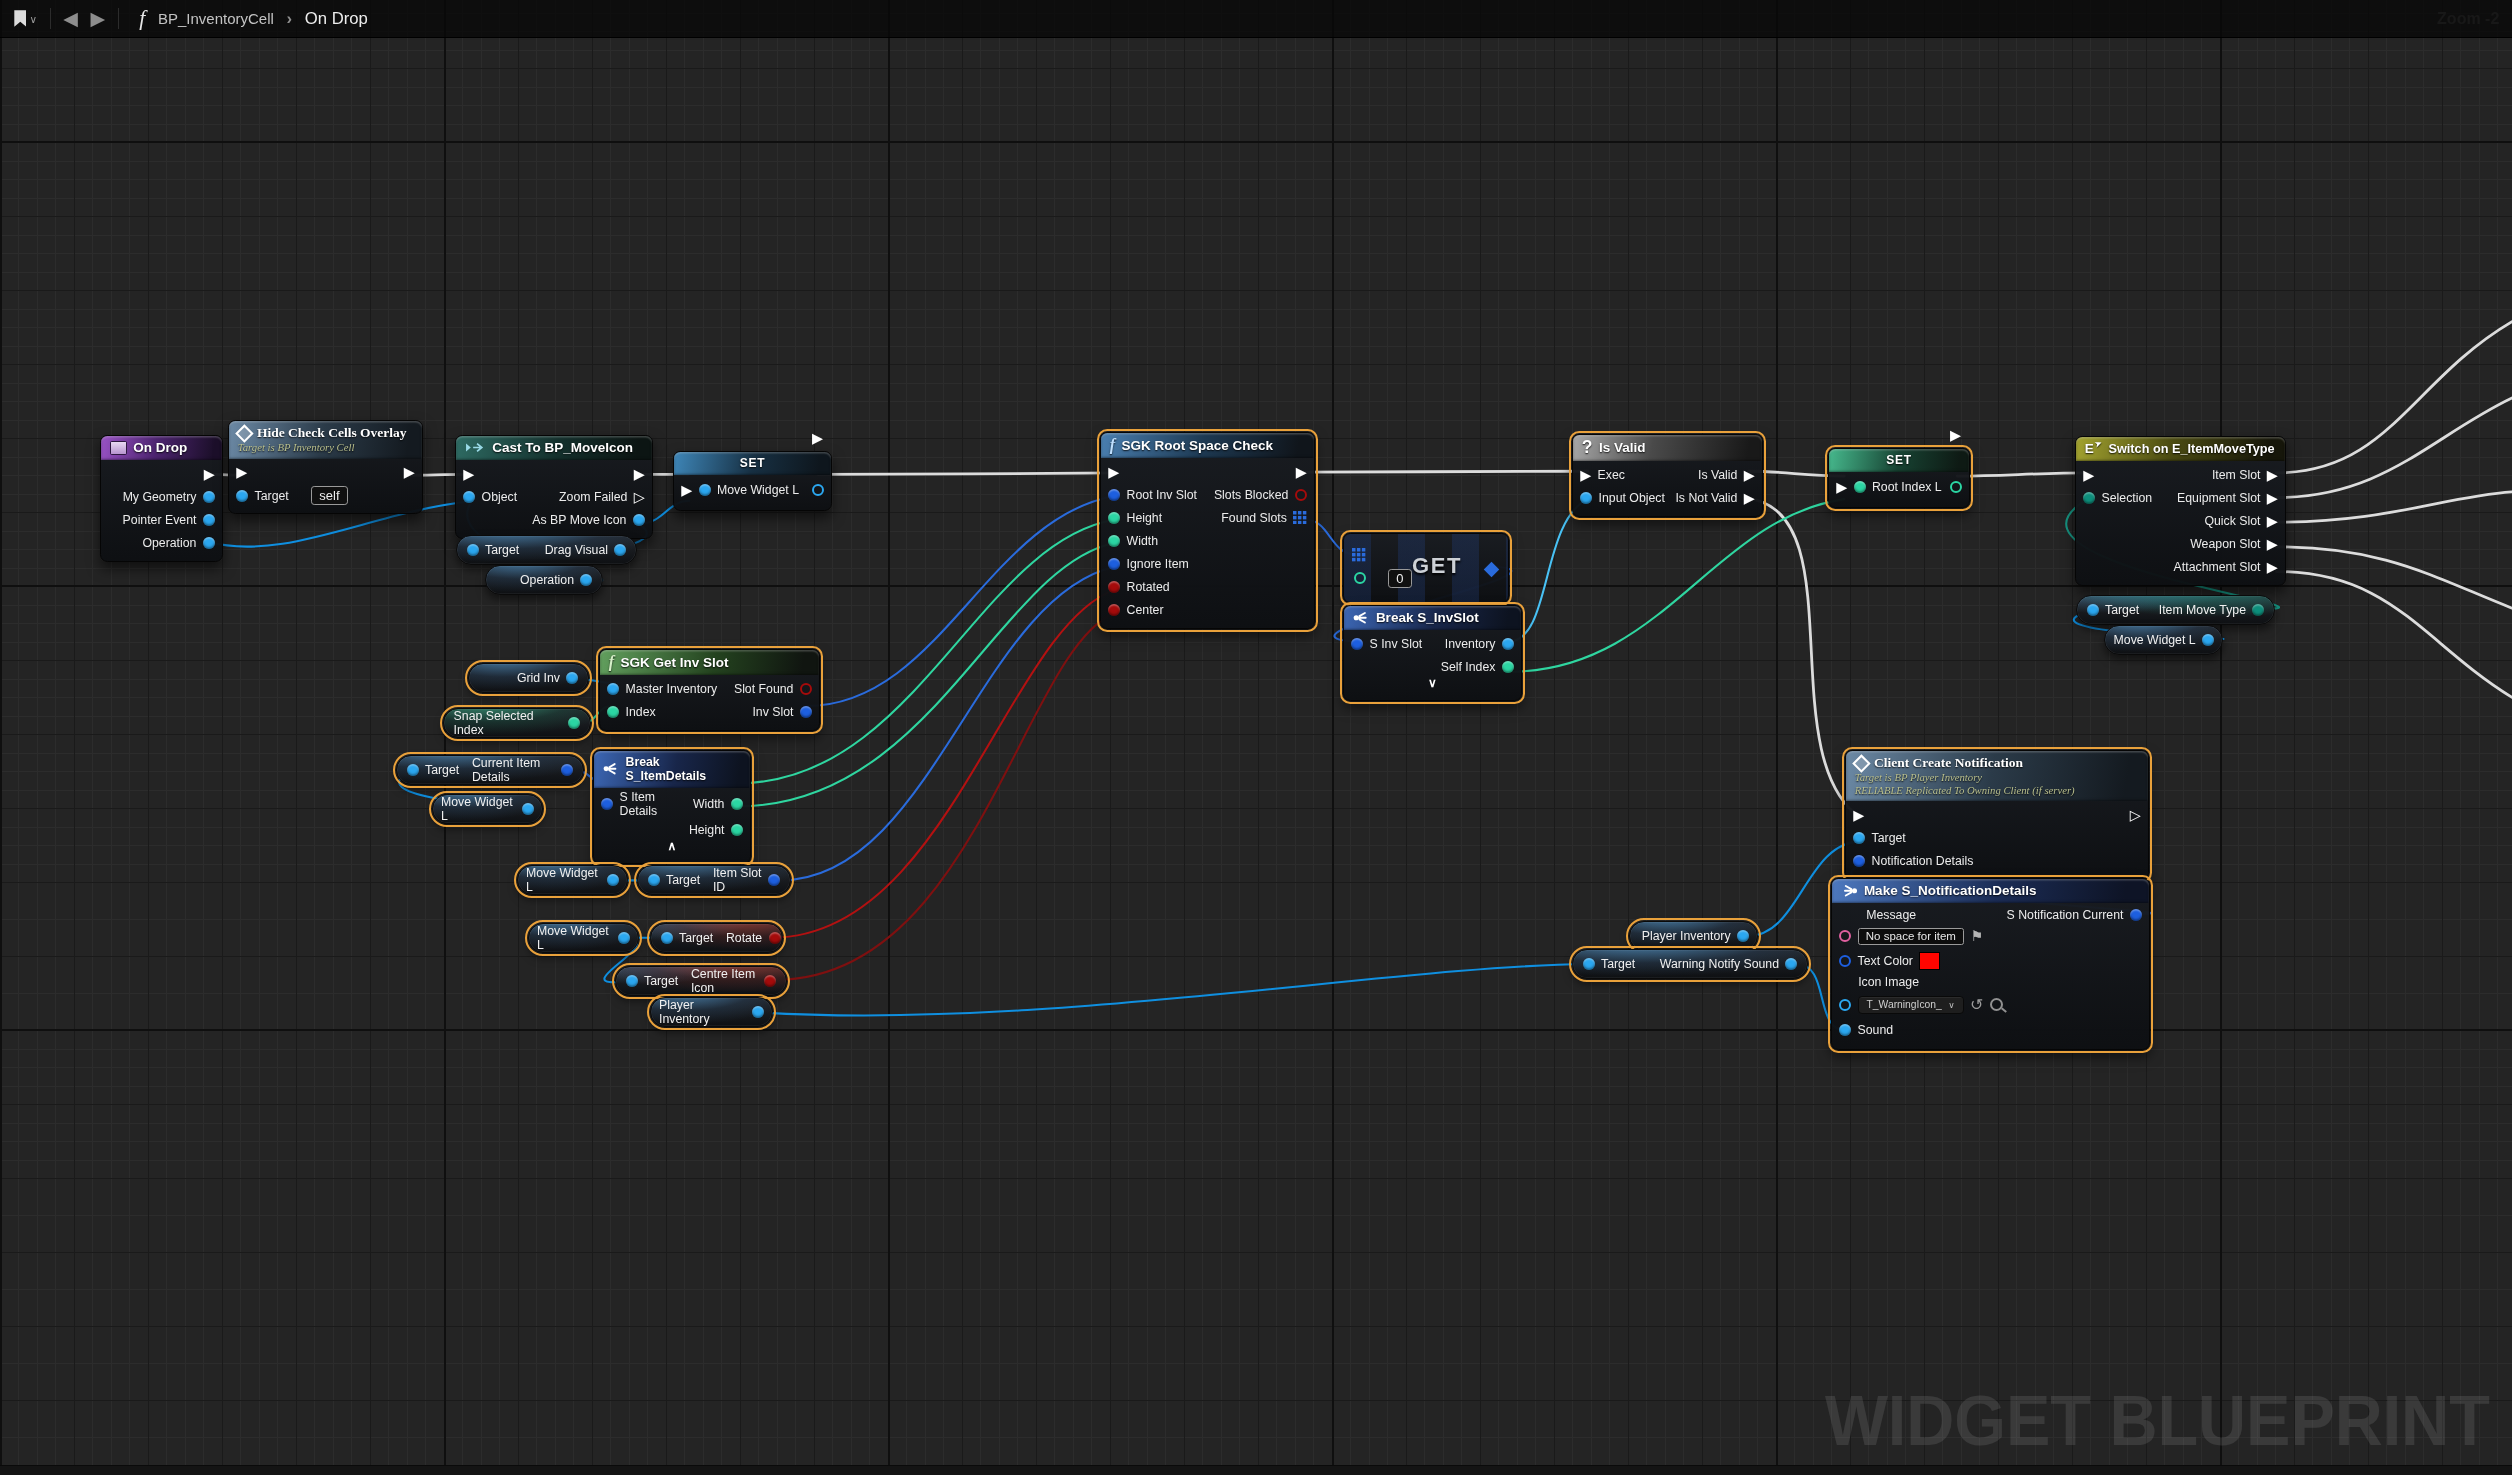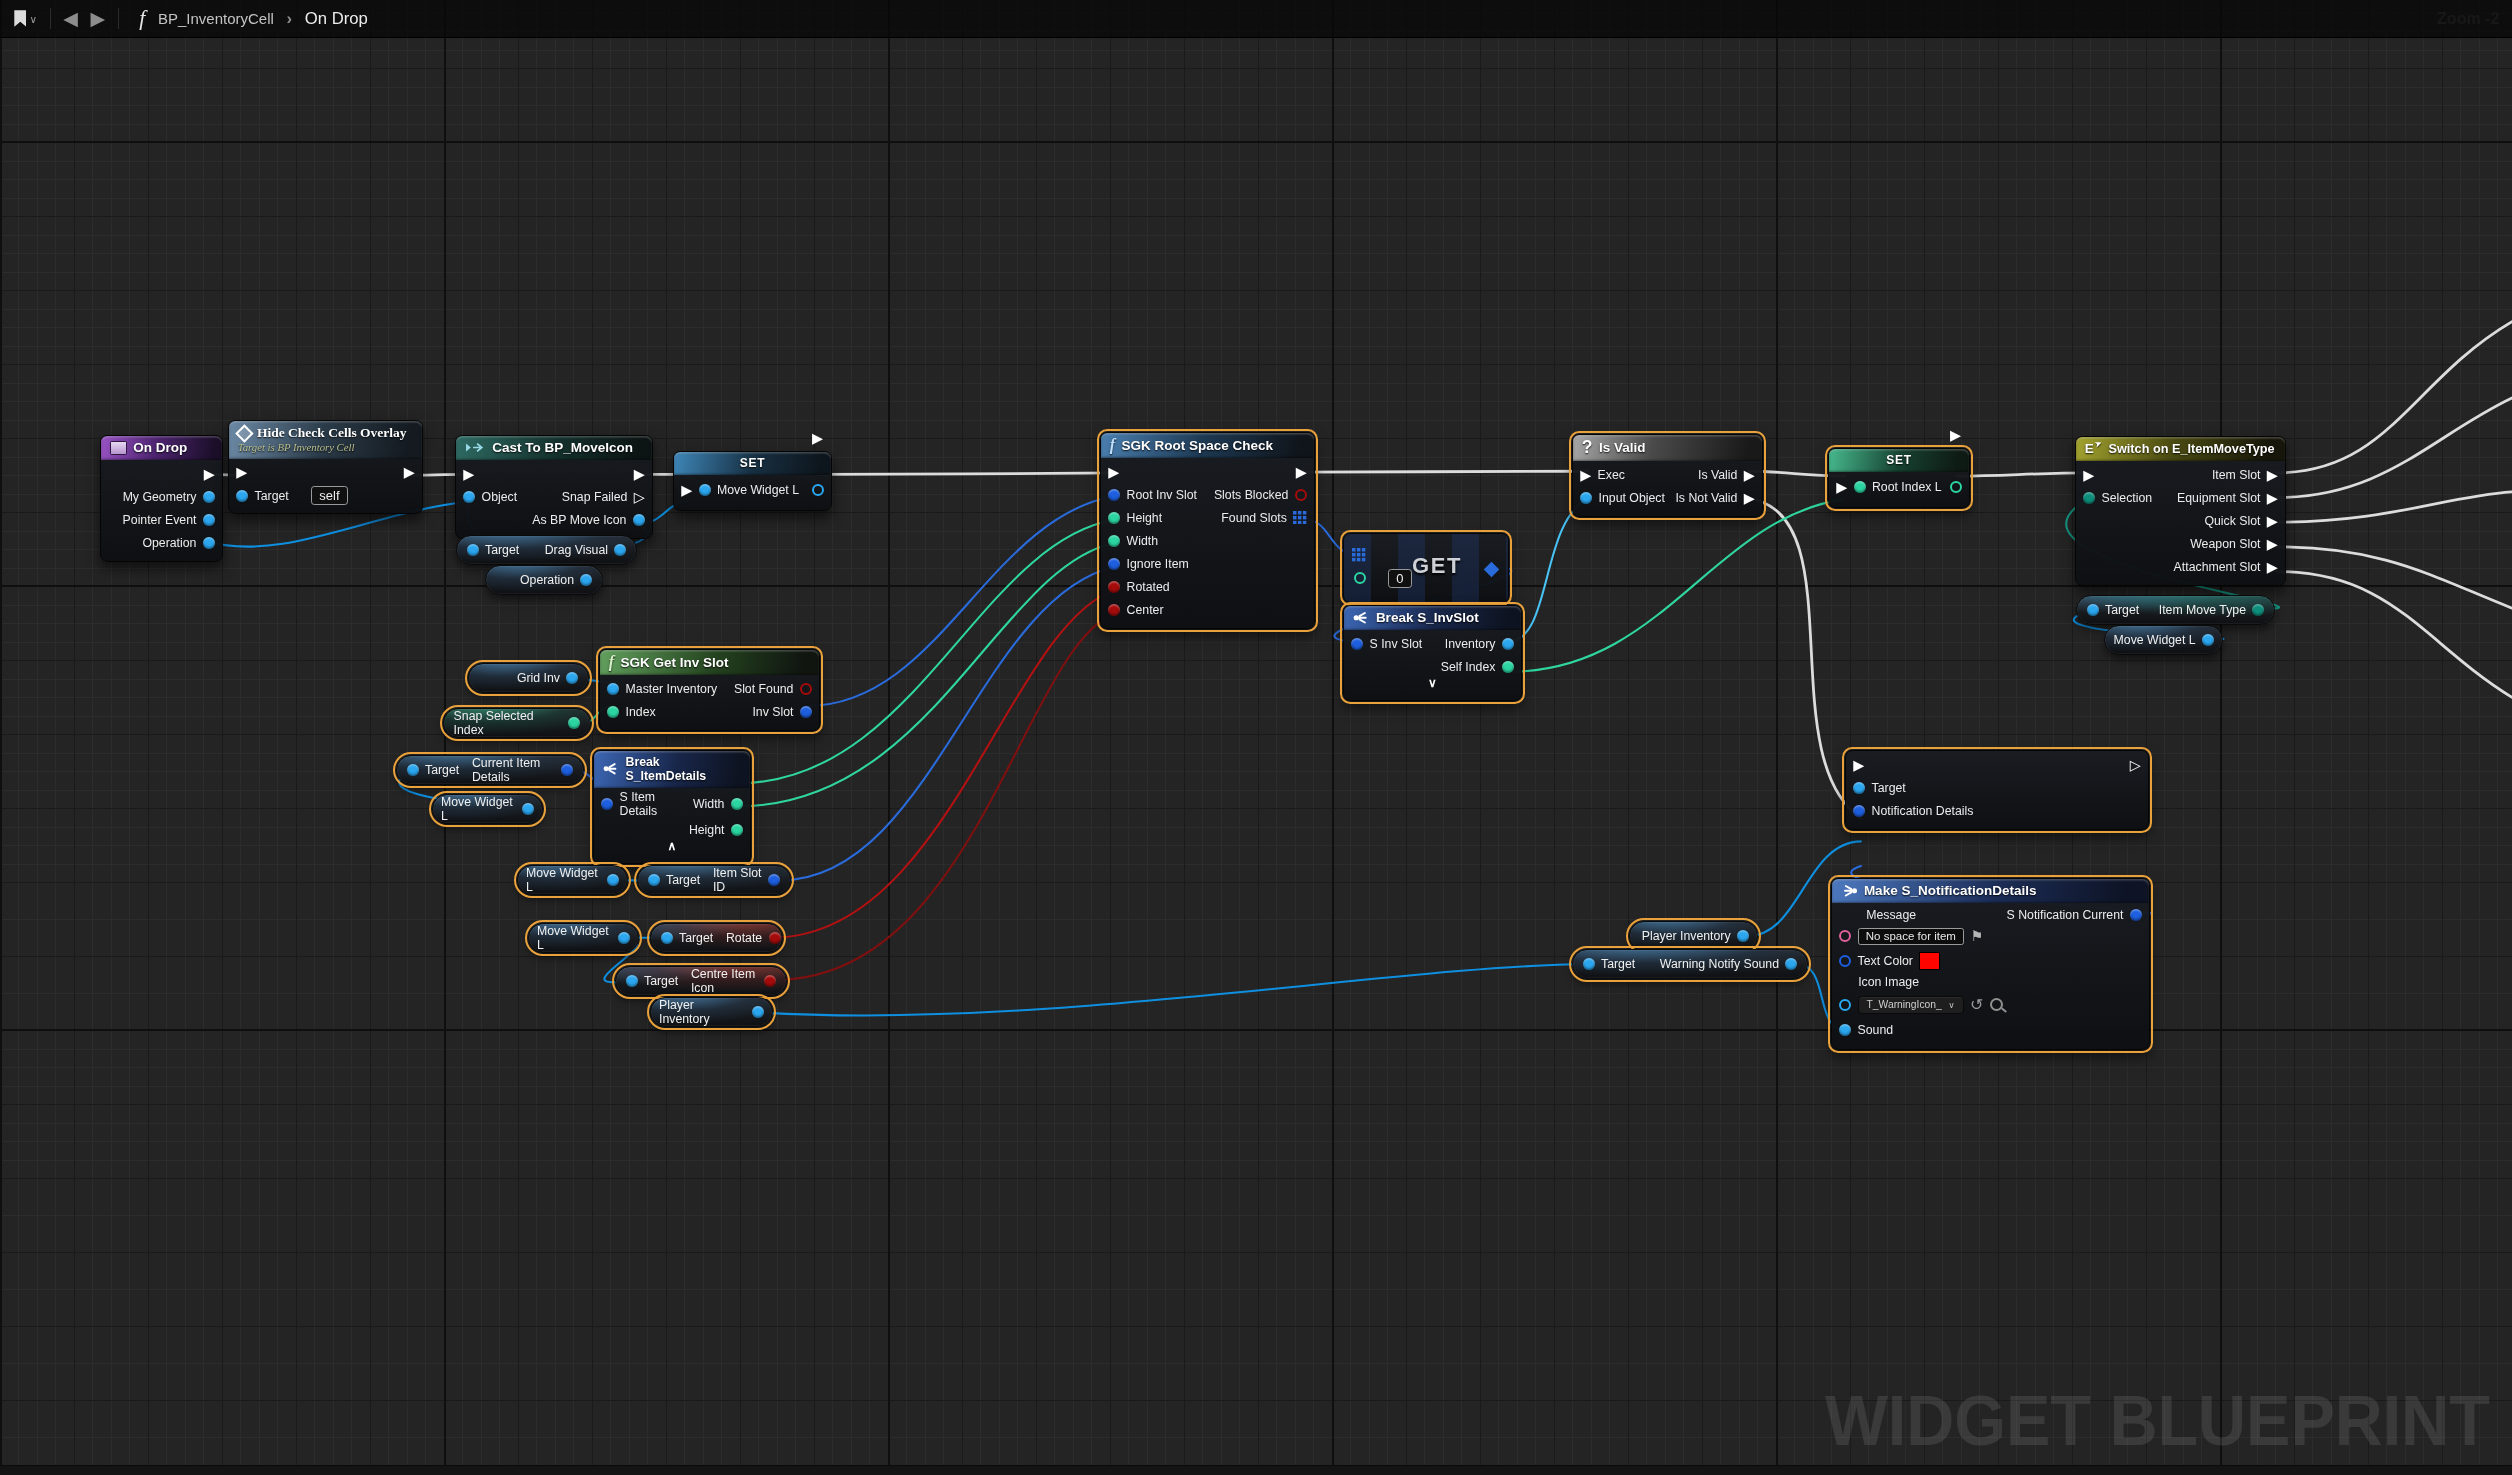--- a/index.html
+++ b/index.html
@@ -253,21 +253,21 @@
         <span class="pr">
             <span class="exec">▶</span>
           </span>
         </div>
       <div class="prow">
           <span class="pl">
             <span class="dot d-obj"></span>
         <span>Object</span>
           </span>
         <span class="pr">
-            <span>Snap Failed</span>
+            <span>Zoom Failed</span>
         <span class="exec">▷</span>
           </span>
         </div>
       <div class="prow">
           <span class="pr">
             <span>As BP Move Icon</span>
         <span class="dot d-obj"></span>
           </span>
         </div>
     </div>
@@ -563,20 +563,28 @@
           <span class="pr">
             <span>Height</span>
         <span class="dot d-int"></span>
           </span>
         </div>
       <div class="chev">∧</div>
     </div>
   </div>
 
   <div class="node sel" style="left:1845px;top:750px;width:302px">
+    <div class="hdr h-call hcol">
+      <span class="trow">
+          <span class="dmd"></span>
+        <span>Client Create Notification</span>
+        </span>
+      <span class="sub">Target is BP Player Inventory</span>
+      <span class="sub">RELIABLE Replicated To Owning Client (if server)</span>
+    </div>
     <div class="rows">
       <div class="prow">
           <span class="pl">
             <span class="exec">▶</span>
           </span>
         <span class="pr">
             <span class="exec">▷</span>
           </span>
         </div>
       <div class="prow">

